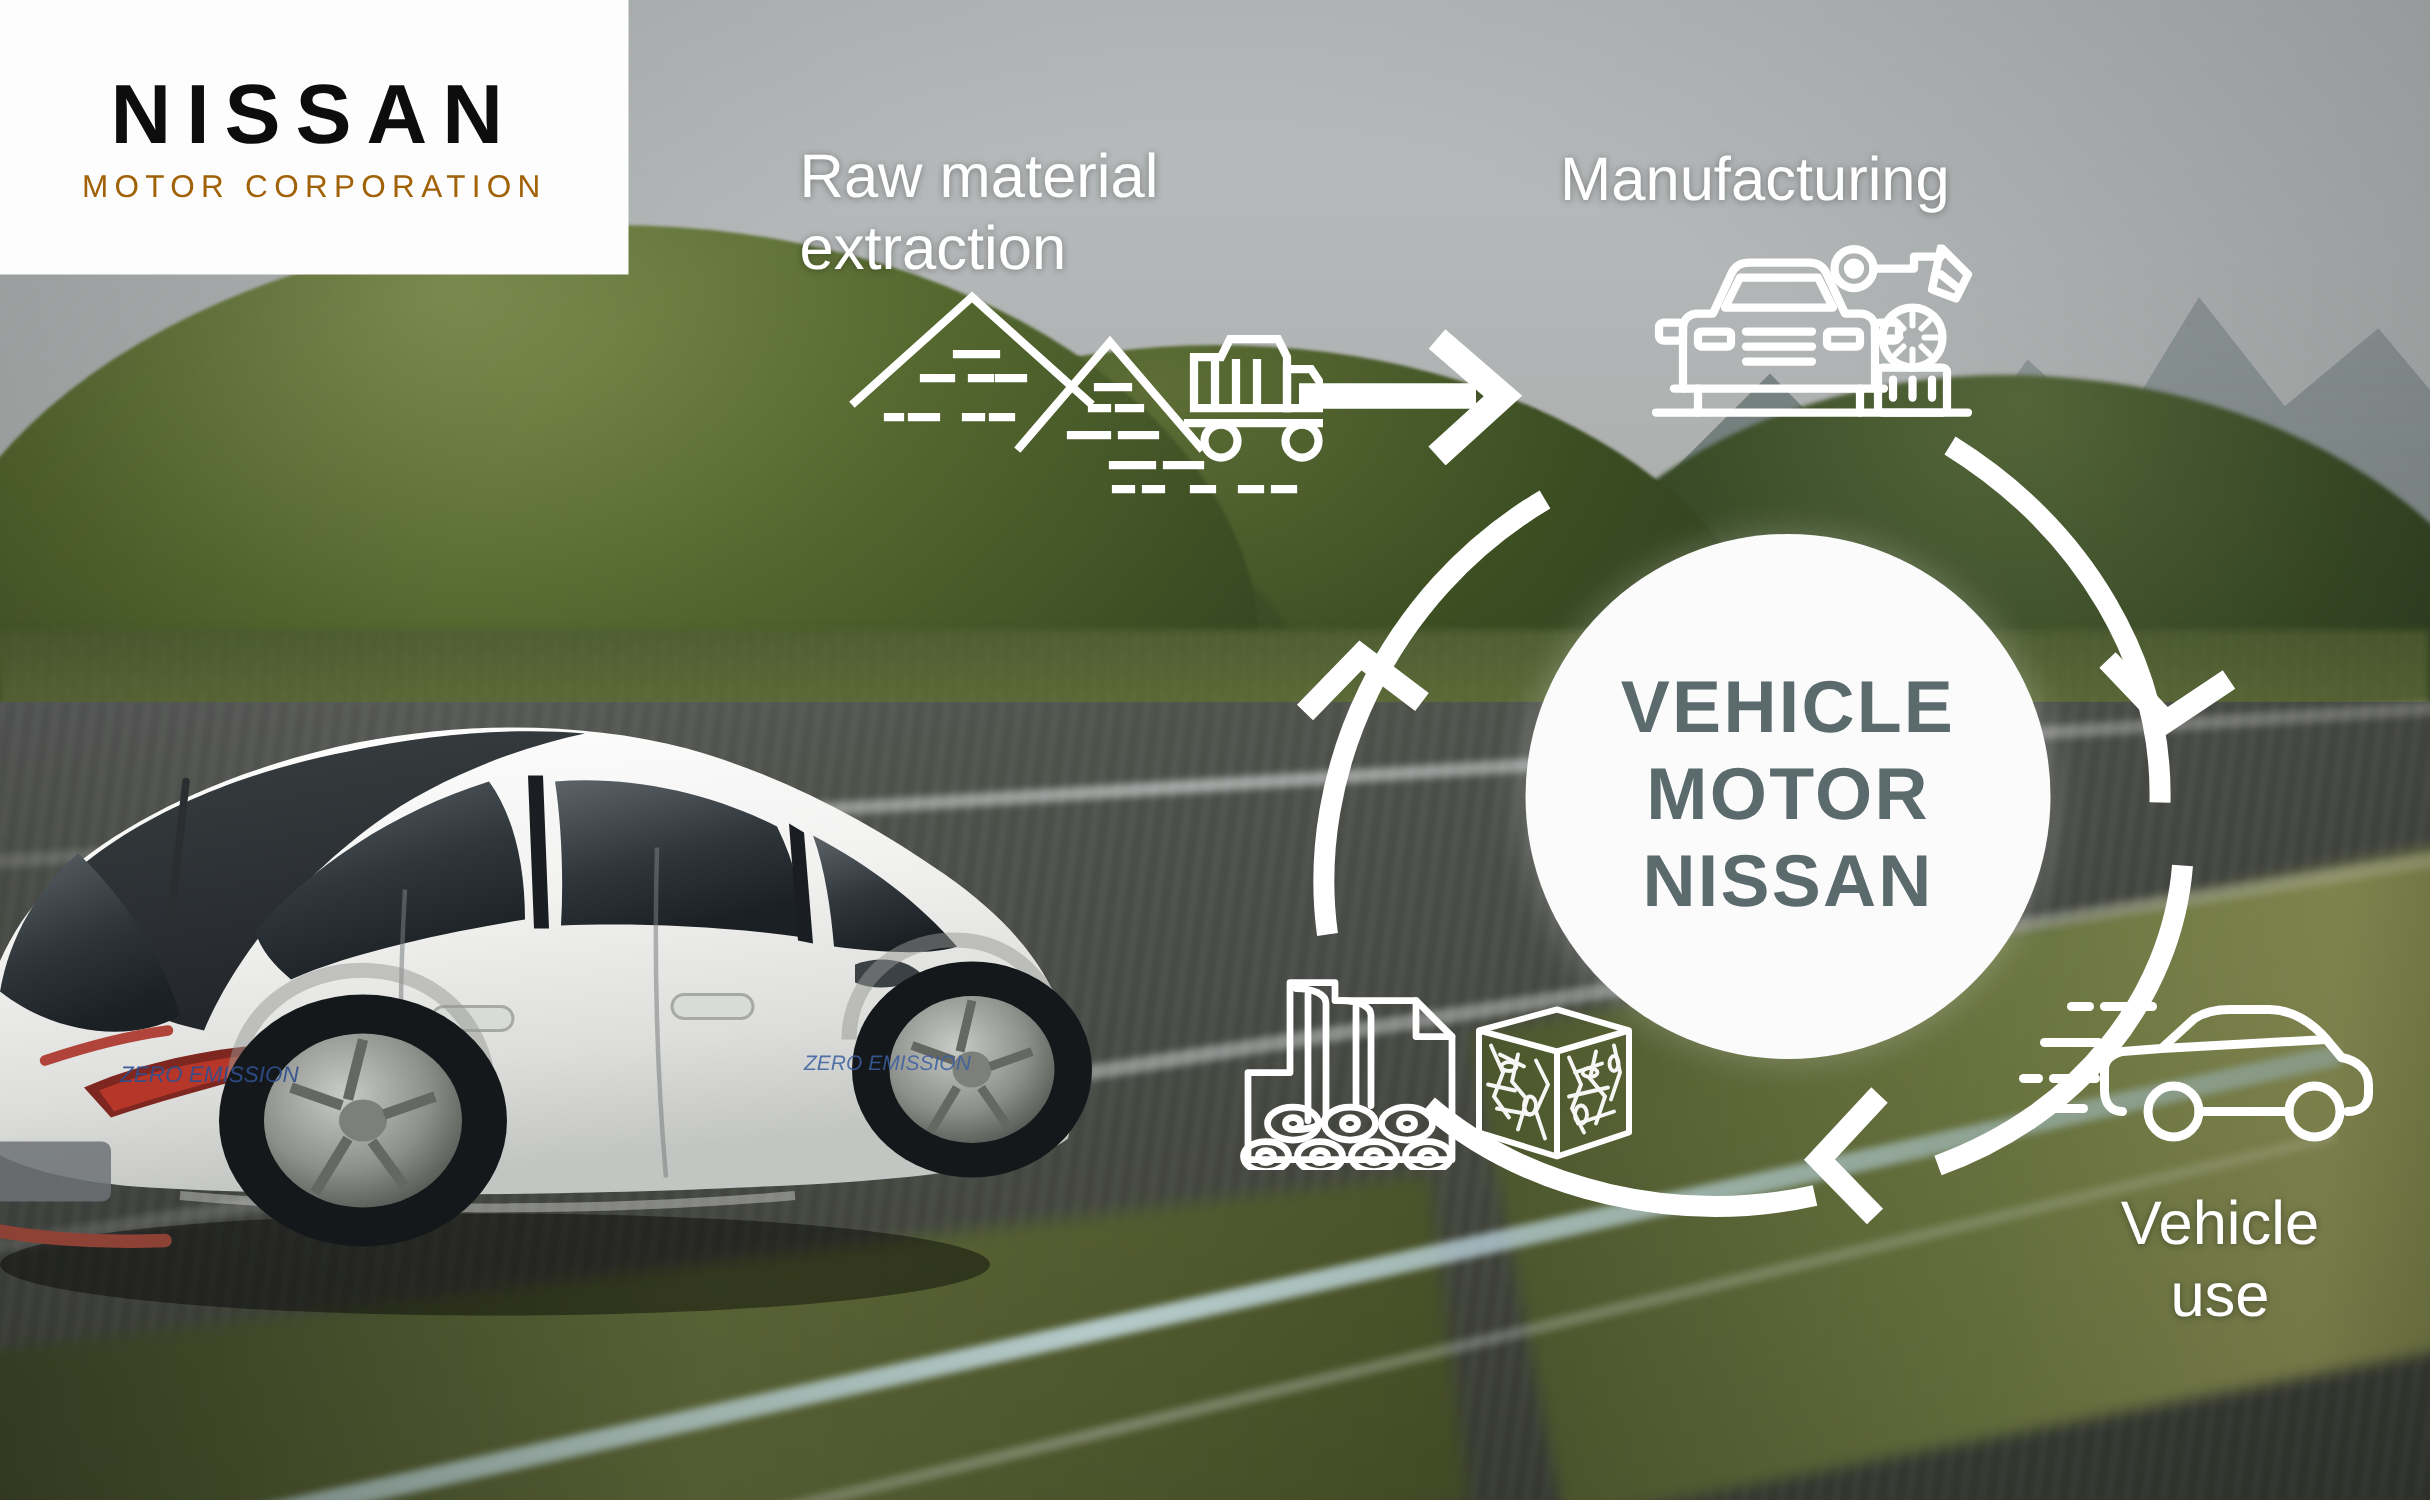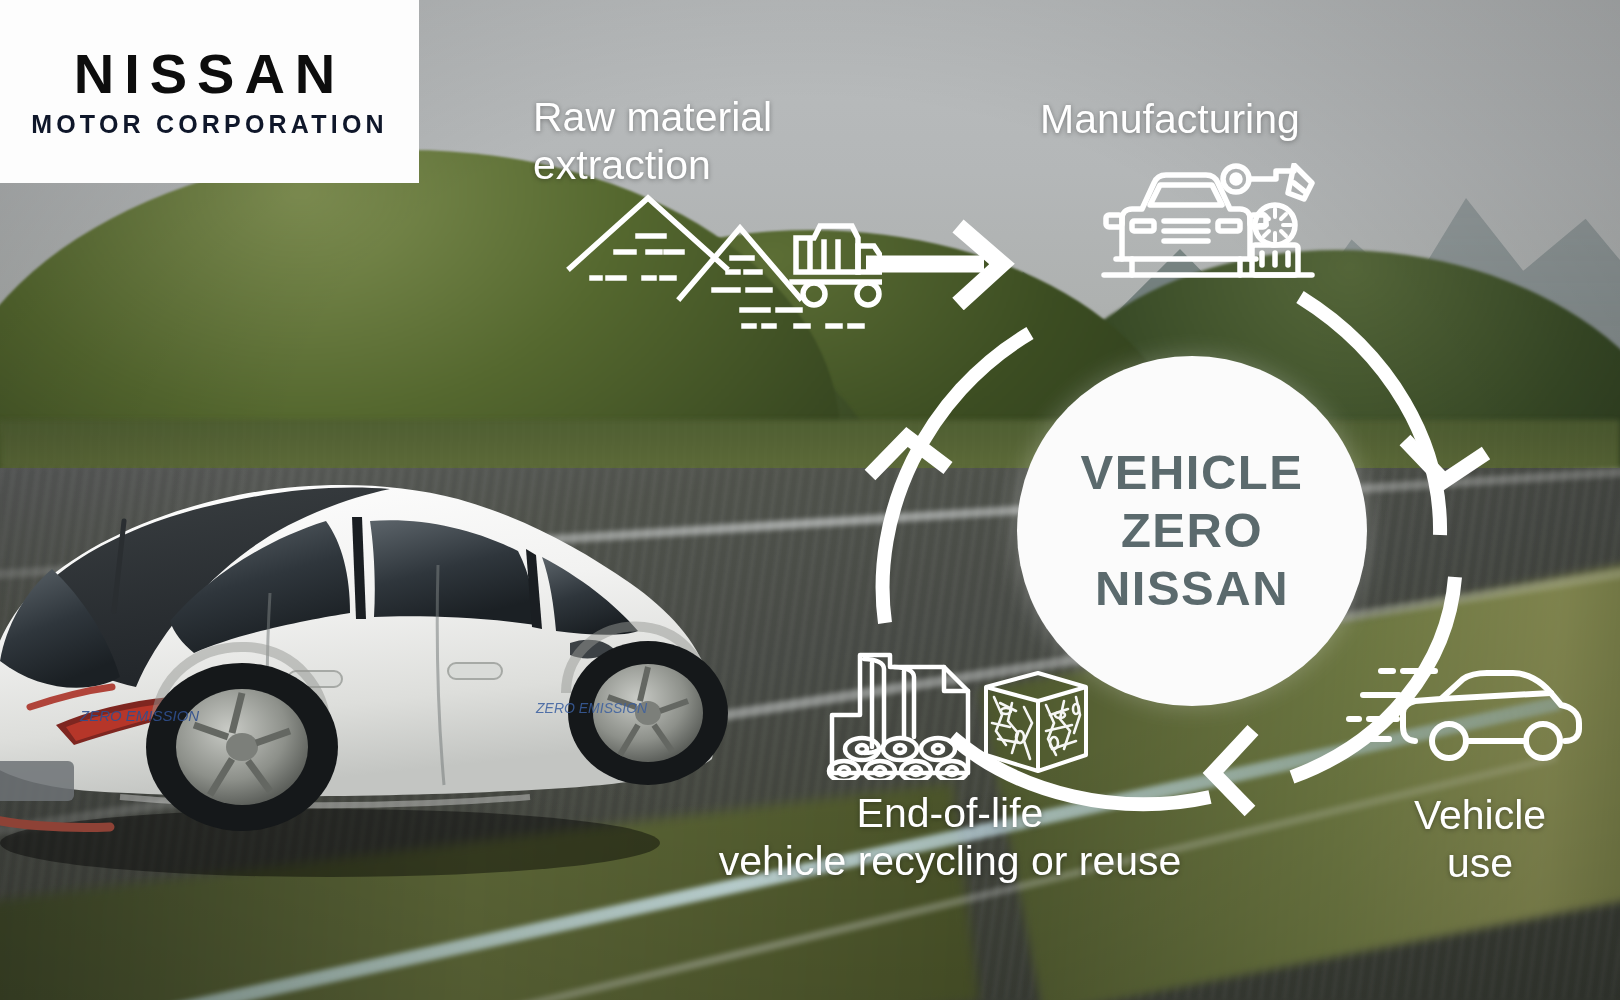--- a/index.html
+++ b/index.html
@@ -112,21 +112,21 @@
     position:absolute; left:0; top:0; width:419px; height:183px;
     background:#fdfdfd;
     display:flex; flex-direction:column; align-items:center; justify-content:center;
     gap:10px;
   }
   .logo-word {
     font-size:56px; letter-spacing:10px; font-weight:700; color:#0d0d0d;
     line-height:1;
   }
   .logo-sub {
-    font-size:25px; letter-spacing:4.2px; font-weight:700; color:#0f172a;
+    font-size:21px; letter-spacing:4.2px; font-weight:400; color:#a16207;
     line-height:1;
   }
 
   
   .diagram { position:absolute; inset:0; }
   .ring-svg { position:absolute; left:830px; top:185px; width:700px; height:640px; overflow:visible; }
 
   .center-circle {
     position:absolute; left:1017px; top:356px; width:350px; height:350px;
     border-radius:50%;
@@ -326,21 +326,21 @@
       <svg viewBox="0 0 160 92" xmlns="http://www.w3.org/2000/svg">
         <g fill="none" stroke="#ffffff" stroke-width="17">
           <line x1="4" y1="46" x2="122" y2="46"></line>
           <polyline points="96,8 140,46 96,86"></polyline>
         </g>
       </svg>
     </div>
 
     <div class="center-circle">
       <span>VEHICLE</span>
-      <span>ZERO</span>
+      <span>MOTOR</span>
       <span>NISSAN</span>
     </div>
 
     <div class="icon icon-raw">
       <svg viewBox="0 0 330 145" xmlns="http://www.w3.org/2000/svg">
         <g fill="none" stroke="#ffffff" stroke-width="5.5" stroke-linecap="square">
 
           <polyline points="18,78 96,8 174,78"></polyline>
 
           <polyline points="128,108 188,38 248,108"></polyline>
@@ -514,17 +514,15 @@
           <ellipse cx="256" cy="64" rx="3" ry="5"></ellipse>
         </g>
       </svg>
     </div>
 
     <div class="label label-raw">Raw material
 extraction</div>
     <div class="label label-manu">Manufacturing</div>
     <div class="label label-use">Vehicle
 use</div>
-    <div class="label label-eol">End-of-life
-vehicle recycling or reuse</div>
 
   </div>
 </div>
 
 </body></html>

